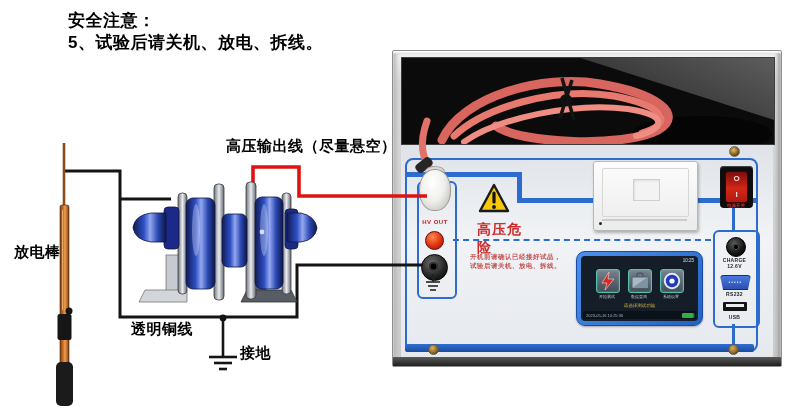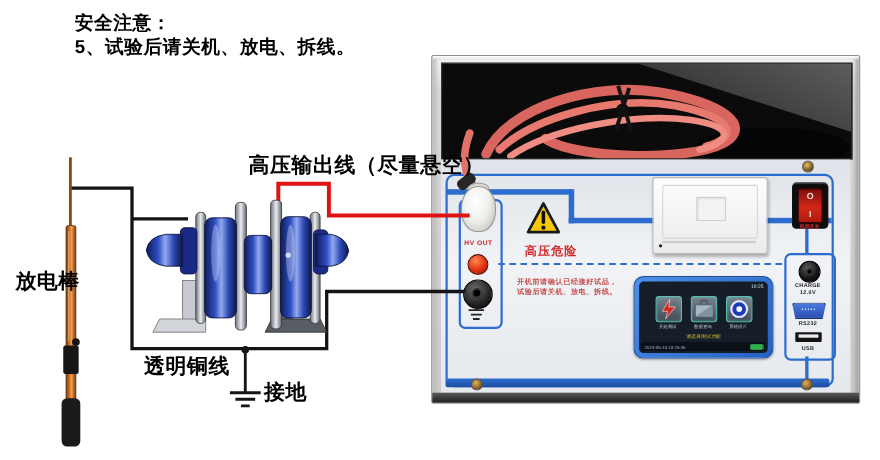--- a/index.html
+++ b/index.html
@@ -3,21 +3,21 @@
 <meta charset="utf-8">
 <style>
   html,body{margin:0;padding:0;background:#fff;}
   .stage{position:relative;width:800px;height:418px;background:#ffffff;overflow:hidden;
          font-family:"Liberation Sans",sans-serif;color:#000;}
   .abs{position:absolute;}
 
   
   .notes{left:68px;top:10px;font-size:17px;font-weight:bold;line-height:22px;letter-spacing:0.5px;}
   .notes .indent{padding-left:30px;}
-  .dlabel{font-size:19px;font-weight:bold;letter-spacing:0.5px;}
+  .dlabel{font-size:15px;font-weight:bold;letter-spacing:0.5px;}
 
   
   .device{left:392px;top:50px;width:388px;height:315px;border:1px solid #8f8f8f;border-radius:2px;
           background:linear-gradient(180deg,#f4f4f4,#d9d9d9 10%,#cbcbcb);
           box-shadow:inset 0 2px 2px #ffffff, inset -3px 0 4px #9a9a9a, inset 3px 0 4px #b5b5b5;}
   .dev-window{left:8px;top:6px;width:372px;height:86px;background:#0b0b0b;border:1px solid #3c3c3c;overflow:hidden;}
   .win-reflect{left:0;top:0;width:100%;height:100%;
                background:linear-gradient(205deg,#5d5d5d,#262626 55%,rgba(0,0,0,0) 70%);
                clip-path:polygon(48% 0,100% 0,100% 72%);}
   .dev-panel{left:8px;top:94px;width:372px;height:212px;
@@ -40,21 +40,21 @@
                background:radial-gradient(ellipse at 42% 32%,#ffffff,#efefec 48%,#c9c9c3 82%,#a8a8a0);}
   .hv-terminal-top{left:32px;top:115px;width:18px;height:9px;background:#d9d9d4;border:1px solid #a5a5a0;border-radius:50%;}
   .hv-label{left:16px;top:168px;width:52px;text-align:center;font-size:6px;font-weight:bold;color:#cc2222;letter-spacing:0.5px;}
   .red-knob{left:32px;top:180px;width:17px;height:17px;border-radius:50%;border:1px solid #5c1005;
             background:radial-gradient(circle at 38% 30%,#ff8a50,#e03010 55%,#8a1505);}
   .black-terminal{left:28px;top:203px;width:25px;height:25px;border-radius:50%;border:1px solid #000;
                   background:radial-gradient(circle at 40% 32%,#6d6d6d,#222 60%,#000);}
   .black-terminal::after{content:"";position:absolute;left:7px;top:7px;width:9px;height:9px;border-radius:50%;
                   background:#000;box-shadow:inset 0 0 0 1.5px #3a3a3a;}
 
-  .danger-text{left:84px;top:170px;width:54px;font-size:11px;font-weight:bold;color:#cf2b2b;letter-spacing:1px;}
+  .danger-text{left:84px;top:170px;width:54px;font-size:14px;font-weight:bold;color:#cf2b2b;letter-spacing:1px;}
   .panel-note{left:77px;top:201px;font-size:6.5px;line-height:9px;font-weight:bold;color:#c5504f;letter-spacing:0.5px;}
 
   .printer{left:200px;top:110px;width:103px;height:68px;border:1px solid #b8b8b8;border-radius:3px;
            background:linear-gradient(180deg,#fdfdfd,#ebebeb);box-shadow:1px 2px 3px rgba(0,0,0,.28);}
   .printer-inner{left:8px;top:6px;width:85px;height:47px;border:1px solid #d6d6d6;border-radius:2px;}
   .printer-square{left:39px;top:17px;width:25px;height:20px;background:#f3f3f3;border:1px solid #cfcfcf;
                   box-shadow:inset 1px 1px 2px rgba(0,0,0,.08);}
   .printer-slot{left:8px;top:57px;width:85px;height:2px;background:#cccccc;}
   .printer-dot{left:5px;top:60px;width:3px;height:3px;background:#222;border-radius:50%;}
 

